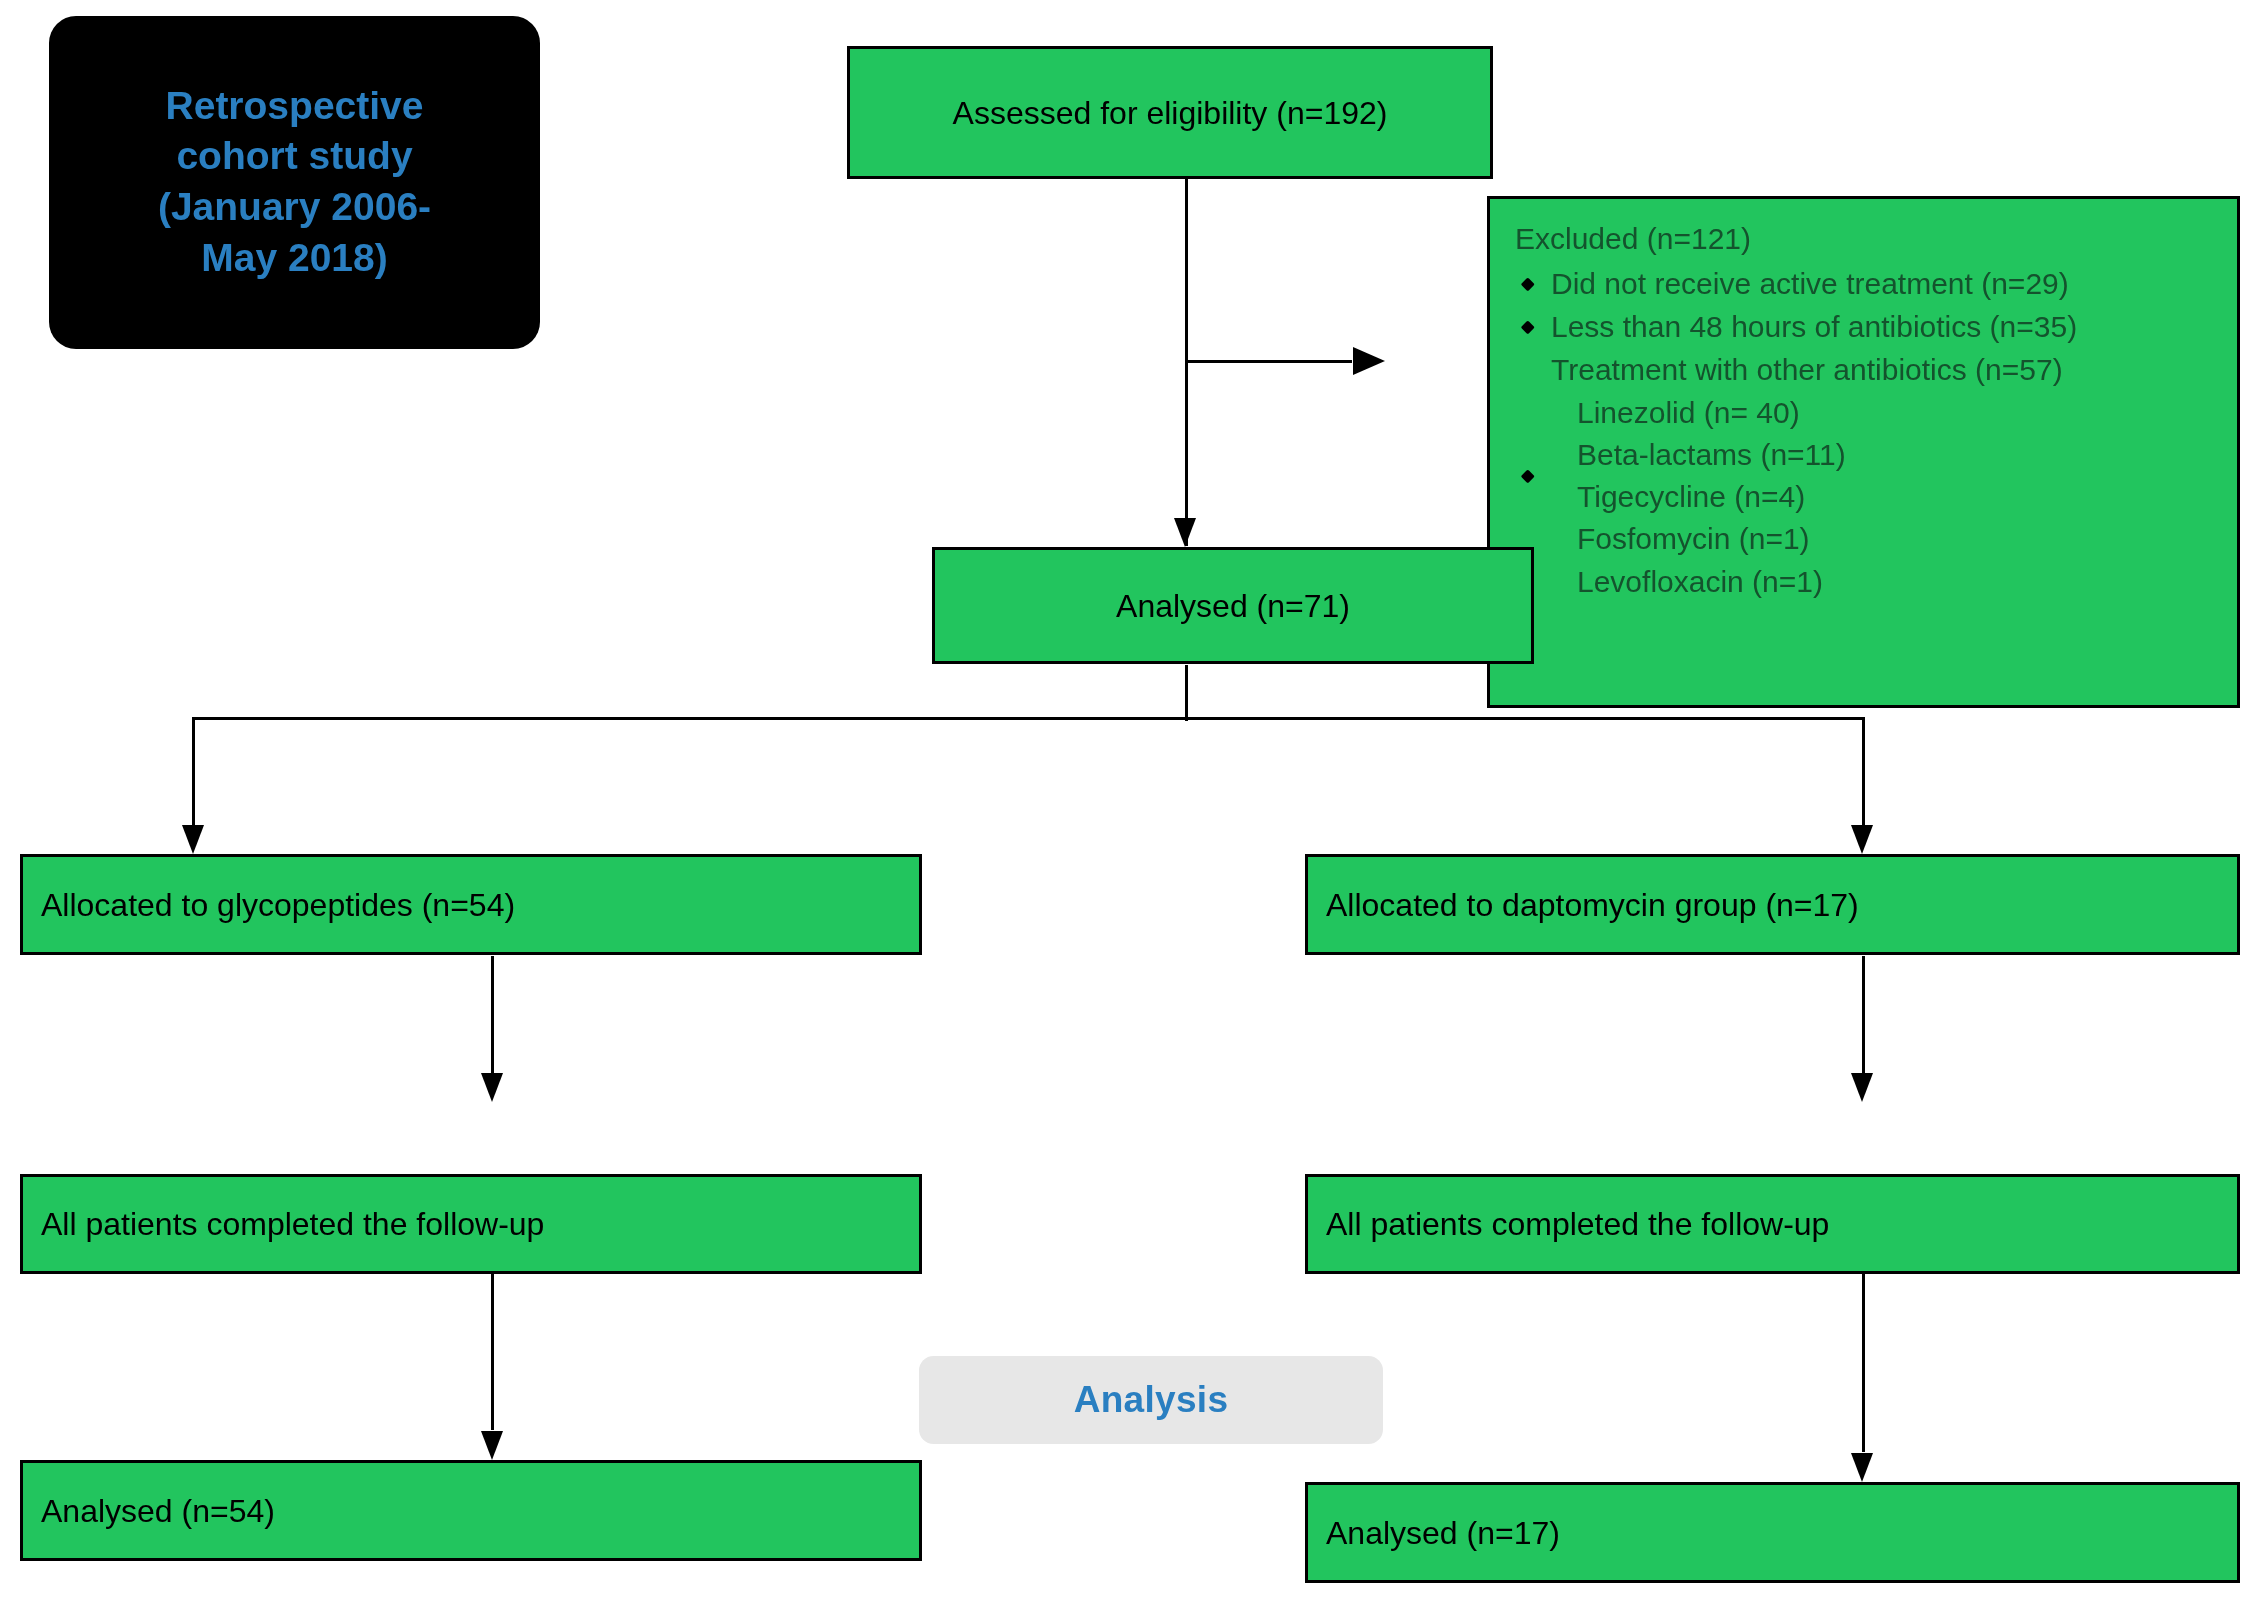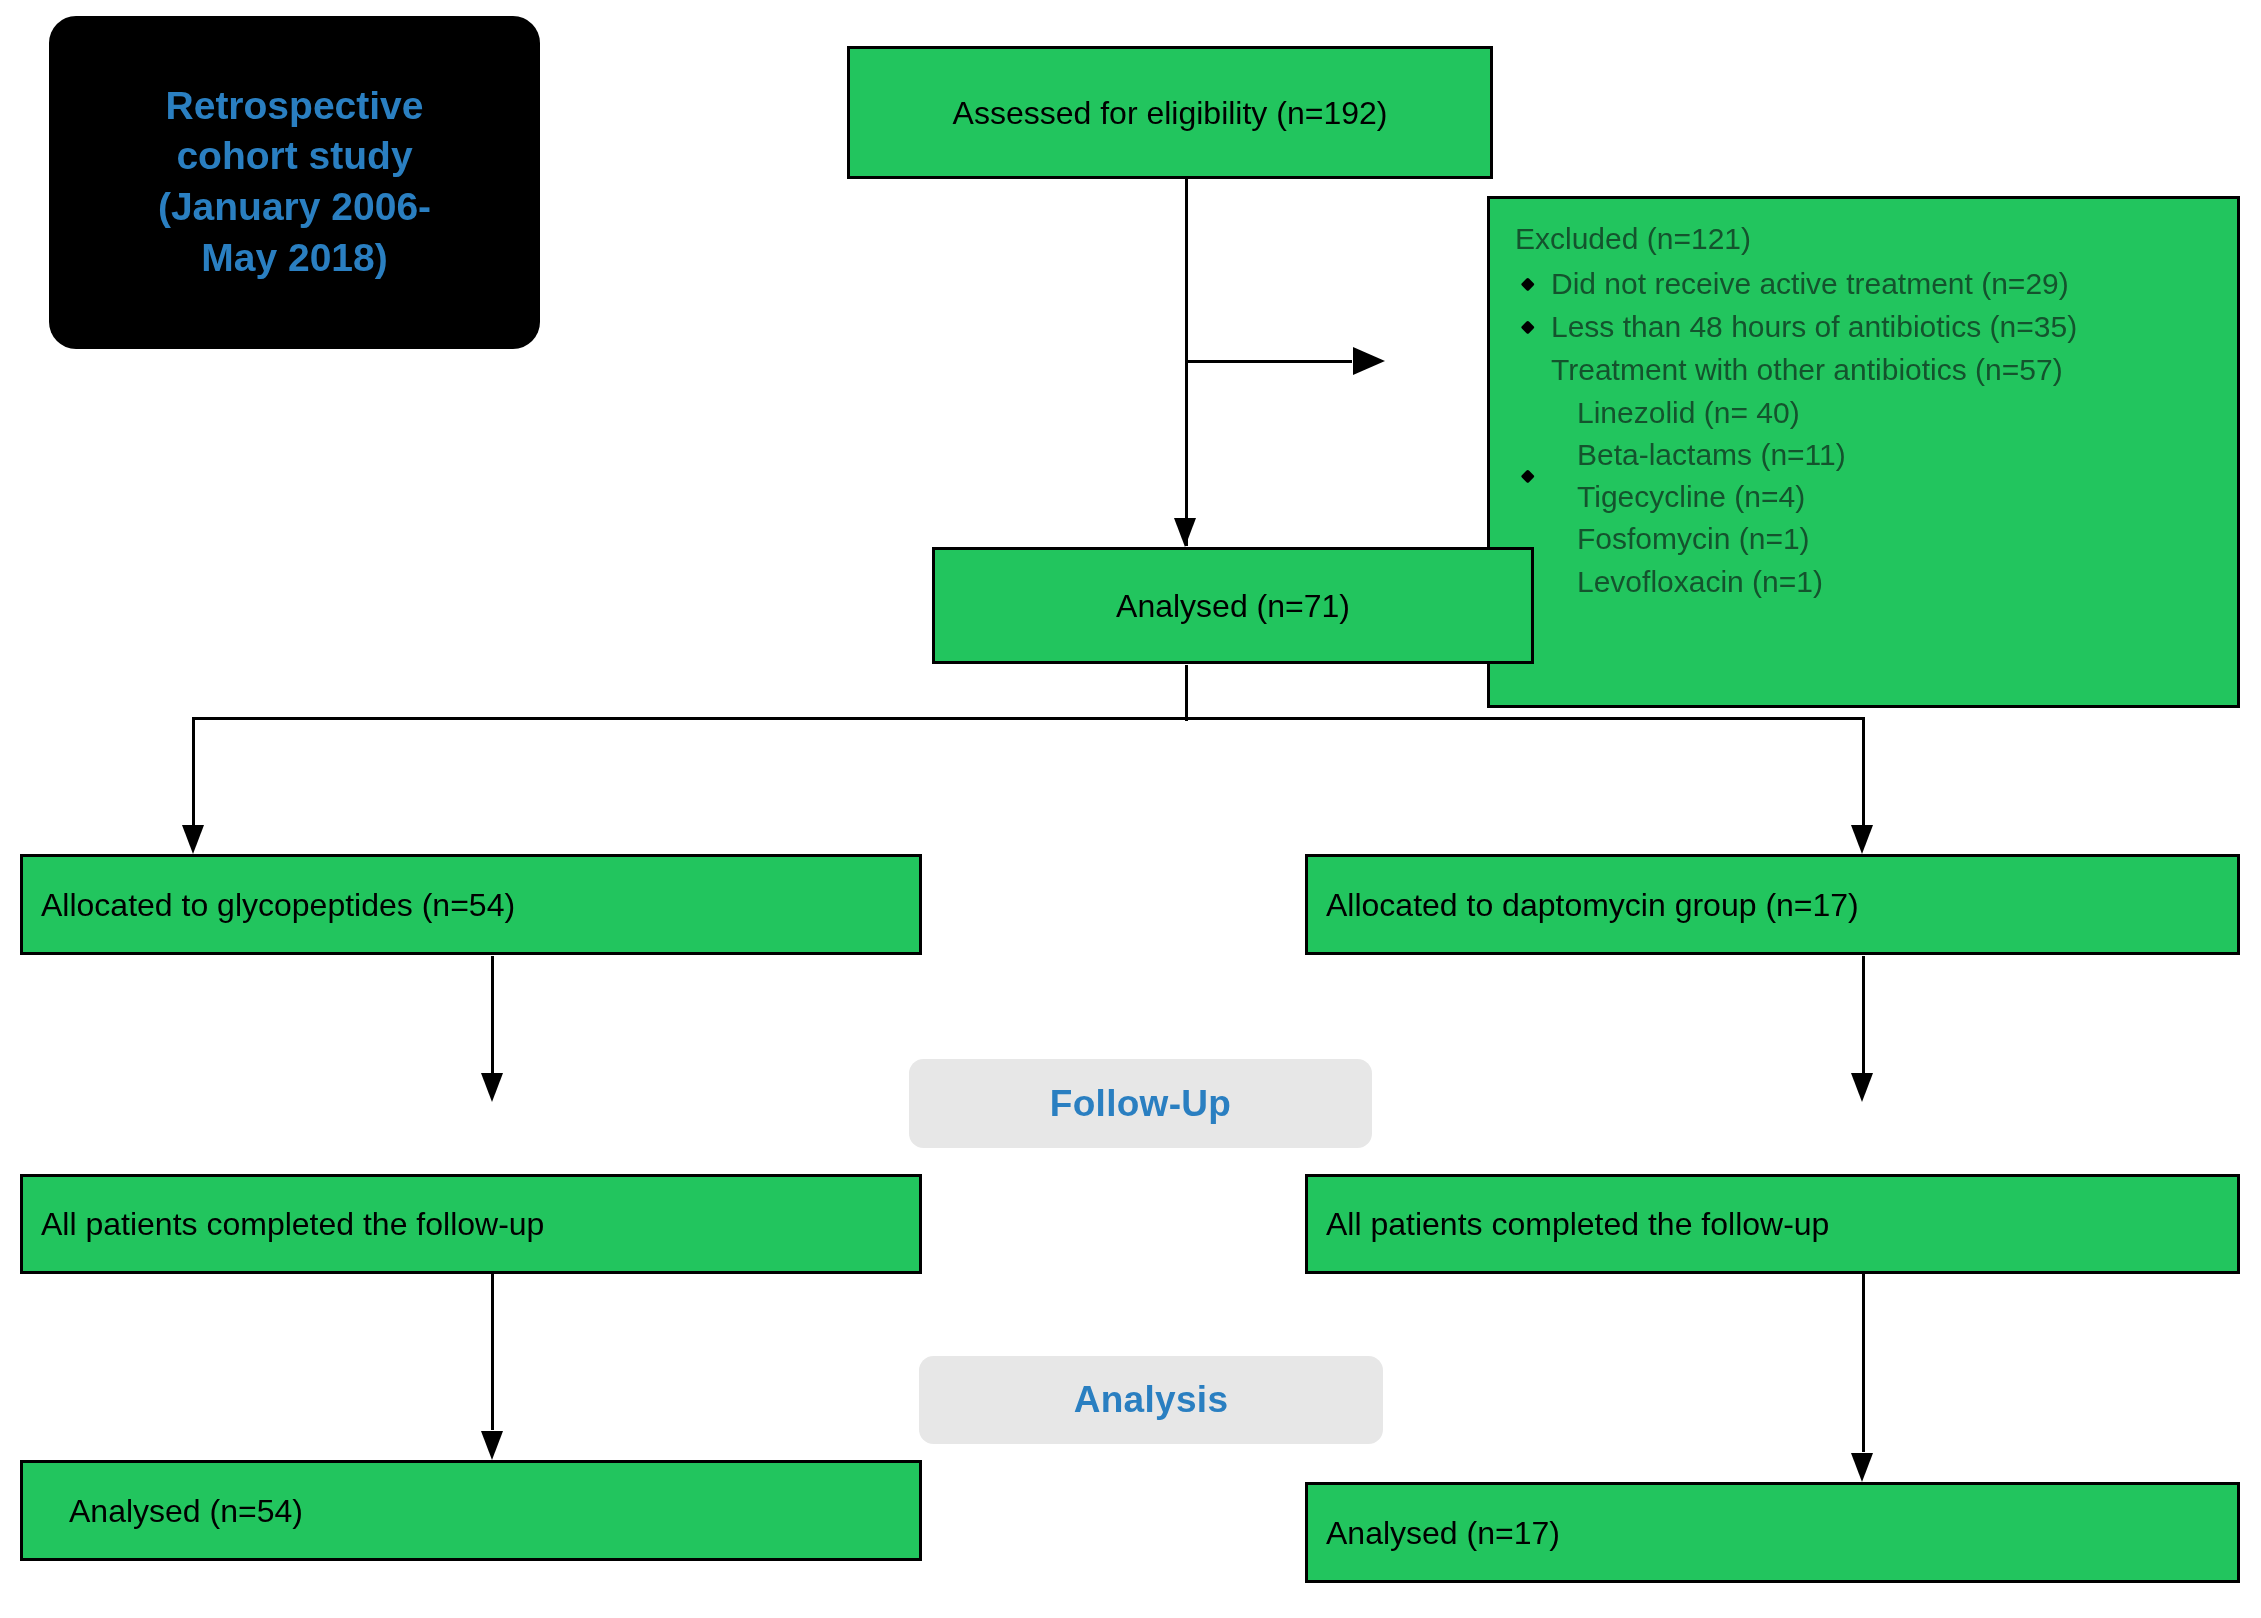--- a/index.html
+++ b/index.html
@@ -187,41 +187,38 @@
   </div>
   <div class="flowbox left" style="left:1305px; top:854px; width:935px; height:101px;">
     <span class="txt">Allocated to daptomycin group (n=17)</span>
   </div>
 
   <div class="vline" style="left:491px; top:956px; height:117px;"></div>
   <div class="arrow-down" style="left:481px; top:1073px;"></div>
   <div class="vline" style="left:1862px; top:956px; height:117px;"></div>
   <div class="arrow-down" style="left:1851px; top:1073px;"></div>
 
-  <div class="pill" style="left:909px; top:1059px; width:463px; height:89px;">
-    <span>Follow-Up</span>
-  </div>
 
   <div class="flowbox left" style="left:20px; top:1174px; width:902px; height:100px;">
     <span class="txt">All patients completed the follow-up</span>
   </div>
   <div class="flowbox left" style="left:1305px; top:1174px; width:935px; height:100px;">
     <span class="txt">All patients completed the follow-up</span>
   </div>
 
   <div class="vline" style="left:491px; top:1274px; height:156px;"></div>
   <div class="arrow-down" style="left:481px; top:1431px;"></div>
   <div class="vline" style="left:1862px; top:1274px; height:178px;"></div>
   <div class="arrow-down" style="left:1851px; top:1453px;"></div>
 
   <div class="pill" style="left:919px; top:1356px; width:464px; height:88px;">
     <span>Analysis</span>
   </div>
 
-  <div class="flowbox left" style="left:20px; top:1460px; width:902px; height:101px;padding-left:28px;">
+  <div class="flowbox left" style="left:20px; top:1460px; width:902px; height:101px;">
     <span class="txt">Analysed (n=54)</span>
   </div>
   <div class="flowbox left" style="left:1305px; top:1482px; width:935px; height:101px;">
     <span class="txt">Analysed (n=17)</span>
   </div>
 
 </div>
 
 
 </body></html>

